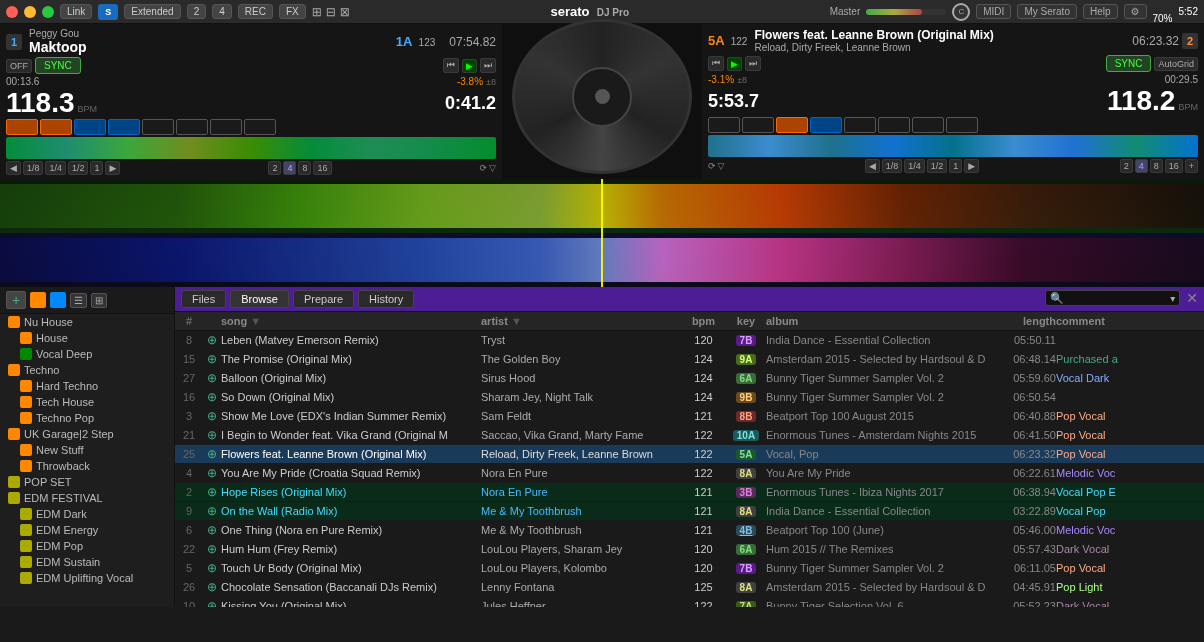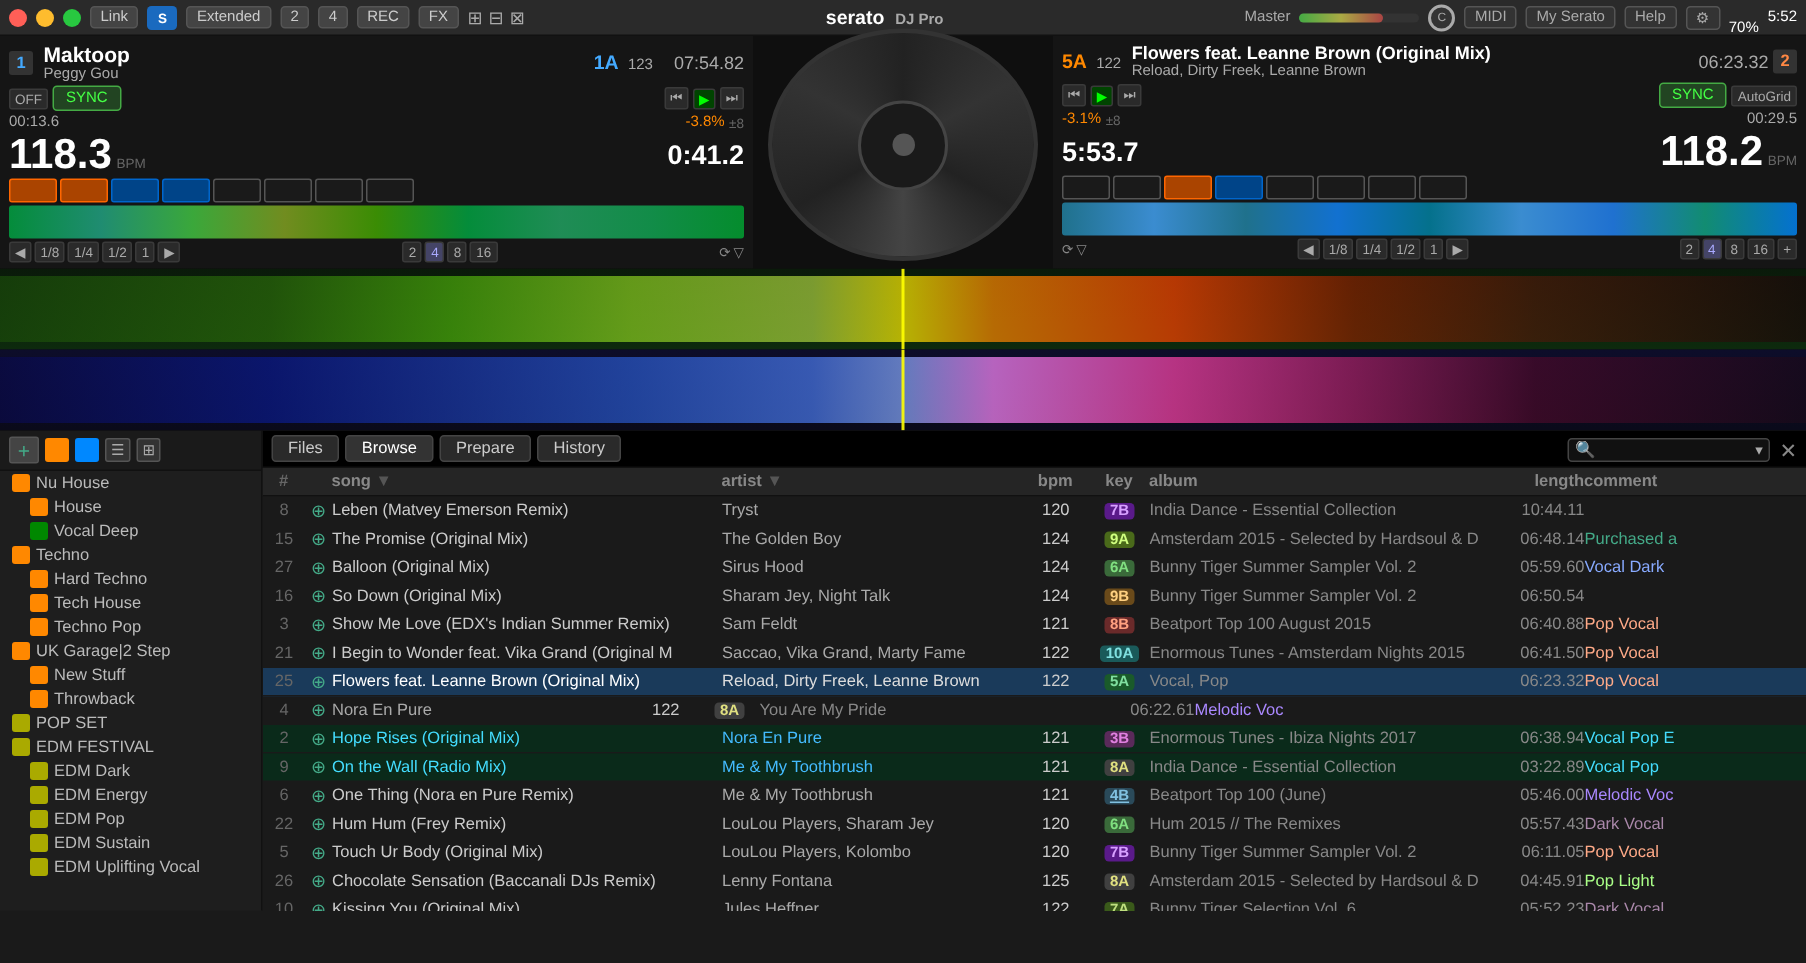--- a/index.html
+++ b/index.html
@@ -27,21 +27,21 @@
     #sidebar { width: 175px; background: #1e1e1e; border-right: 1px solid #111; overflow-y: auto; font-size: 11px; }
     .sidebar-item { display: flex; align-items: center; padding: 2px 8px; cursor: pointer; gap: 4px; }
     .sidebar-icon { width: 12px; height: 12px; border-radius: 2px; flex-shrink: 0; }
     .icon-orange { background: #f80; }
     .icon-green { background: #080; }
     .icon-yellow { background: #aa0; }
     .sidebar-label { color: #bbb; font-size: 11px; }
     .sidebar-indent { padding-left: 20px; }
 
     
-    #toolbar { display: flex; align-items: flex-end; gap: 4px; padding: 3px 6px; background: #000000; border-bottom: 1px solid #111; }
+    #toolbar { display: flex; align-items: flex-start; gap: 4px; padding: 3px 6px; background: #4c1d95; border-bottom: 1px solid #111; }
     .tab-btn { background: #2a2a2a; border: 1px solid #444; border-radius: 3px; color: #ccc; padding: 2px 10px; font-size: 11px; cursor: pointer; }
     .tab-btn.active { background: #333; color: #fff; }
     .search-box { margin-left: auto; display: flex; align-items: center; background: #111; border: 1px solid #444; border-radius: 3px; padding: 1px 4px; }
     .search-input { background: transparent; border: none; color: #ccc; font-size: 11px; width: 120px; outline: none; }
 
     
     #track-list { flex: 1; display: flex; flex-direction: column; overflow: hidden; }
     #track-header { display: flex; background: #252525; border-bottom: 1px solid #111; padding: 3px 0; font-size: 11px; color: #888; font-weight: bold; }
     #track-body { flex: 1; overflow-y: auto; }
     .track-row { display: flex; align-items: center; padding: 2px 0; border-bottom: 1px solid #1a1a1a; cursor: pointer; }
@@ -134,22 +134,22 @@
     <span style="color:#fff;">5:52</span>
   </div>
 </div>
 
 <div class="deck-area">
 
   <div class="deck-panel">
     <div class="d-row">
       <span class="deck-num-badge left">1</span>
       <div style="flex:1;padding-left:4px;">
+        <div style="font-size:10px;color:#aaa;">Peggy Gou</div>
         <div style="font-size:14px;font-weight:bold;color:#fff;">Maktoop</div>
-        <div style="font-size:10px;color:#aaa;">Peggy Gou</div>
       </div>
       <div style="text-align:right;">
         <span style="color:#4af;font-size:13px;font-weight:bold;">1A</span>
         &nbsp;<span style="color:#aaa;font-size:10px;">123</span>
       </div>
       <div style="width:8px;"></div>
       <div style="font-size:12px;color:#aaa;">07:54.82</div>
     </div>
     <div class="d-row">
       <span class="small-btn">OFF</span>
@@ -449,21 +449,21 @@
       <div class="track-row">
     <div class="col-num" style="color:#666;">8</div>
     <div style="width:18px;display:flex;align-items:center;justify-content:center;">
               <span style="color:#4a8;font-size:12px;cursor:pointer;">⊕</span>
             </div>
     <div class="col-song" style="color:#ccc;overflow:hidden;text-overflow:ellipsis;white-space:nowrap;">Leben (Matvey Emerson Remix)</div>
     <div class="col-artist" style="color:#aaa;overflow:hidden;text-overflow:ellipsis;white-space:nowrap;">Tryst</div>
     <div class="col-bpm" style="color:#ccc;">120</div>
     <div class="col-key"><span class="key-badge key-7b">7B</span></div>
     <div class="col-album" style="color:#888;overflow:hidden;text-overflow:ellipsis;white-space:nowrap;">India Dance - Essential Collection</div>
-    <div class="col-length" style="color:#888;">10:44.11</div>
+    <div class="col-length" style="color:#888;">05:50.11</div>
     <div class="col-comment" style="color:#888;overflow:hidden;text-overflow:ellipsis;white-space:nowrap;"></div>
   </div>
           <div class="track-row">
     <div class="col-num" style="color:#666;">15</div>
     <div style="width:18px;display:flex;align-items:center;justify-content:center;">
               <span style="color:#4a8;font-size:12px;cursor:pointer;">⊕</span>
             </div>
     <div class="col-song" style="color:#ccc;overflow:hidden;text-overflow:ellipsis;white-space:nowrap;">The Promise (Original Mix)</div>
     <div class="col-artist" style="color:#aaa;overflow:hidden;text-overflow:ellipsis;white-space:nowrap;">The Golden Boy</div>
     <div class="col-bpm" style="color:#ccc;">124</div>
@@ -535,20 +535,21 @@
     <div class="col-key"><span class="key-badge key-5a">5A</span></div>
     <div class="col-album" style="color:#888;overflow:hidden;text-overflow:ellipsis;white-space:nowrap;">Vocal, Pop</div>
     <div class="col-length" style="color:#888;">06:23.32</div>
     <div class="col-comment" style="color:#fa8;overflow:hidden;text-overflow:ellipsis;white-space:nowrap;">Pop Vocal</div>
   </div>
           <div class="track-row">
     <div class="col-num" style="color:#666;">4</div>
     <div style="width:18px;display:flex;align-items:center;justify-content:center;">
               <span style="color:#4a8;font-size:12px;cursor:pointer;">⊕</span>
             </div>
+    <div class="col-song" style="color:#ccc;overflow:hidden;text-overflow:ellipsis;white-space:nowrap;">You Are My Pride (Croatia Squad Remix)</div>
     <div class="col-artist" style="color:#aaa;overflow:hidden;text-overflow:ellipsis;white-space:nowrap;">Nora En Pure</div>
     <div class="col-bpm" style="color:#ccc;">122</div>
     <div class="col-key"><span class="key-badge key-8a">8A</span></div>
     <div class="col-album" style="color:#888;overflow:hidden;text-overflow:ellipsis;white-space:nowrap;">You Are My Pride</div>
     <div class="col-length" style="color:#888;">06:22.61</div>
     <div class="col-comment" style="color:#a8f;overflow:hidden;text-overflow:ellipsis;white-space:nowrap;">Melodic Voc</div>
   </div>
           <div class="track-row" style="background: rgb(10, 42, 26);">
     <div class="col-num" style="color:#666;">2</div>
     <div style="width:18px;display:flex;align-items:center;justify-content:center;">

